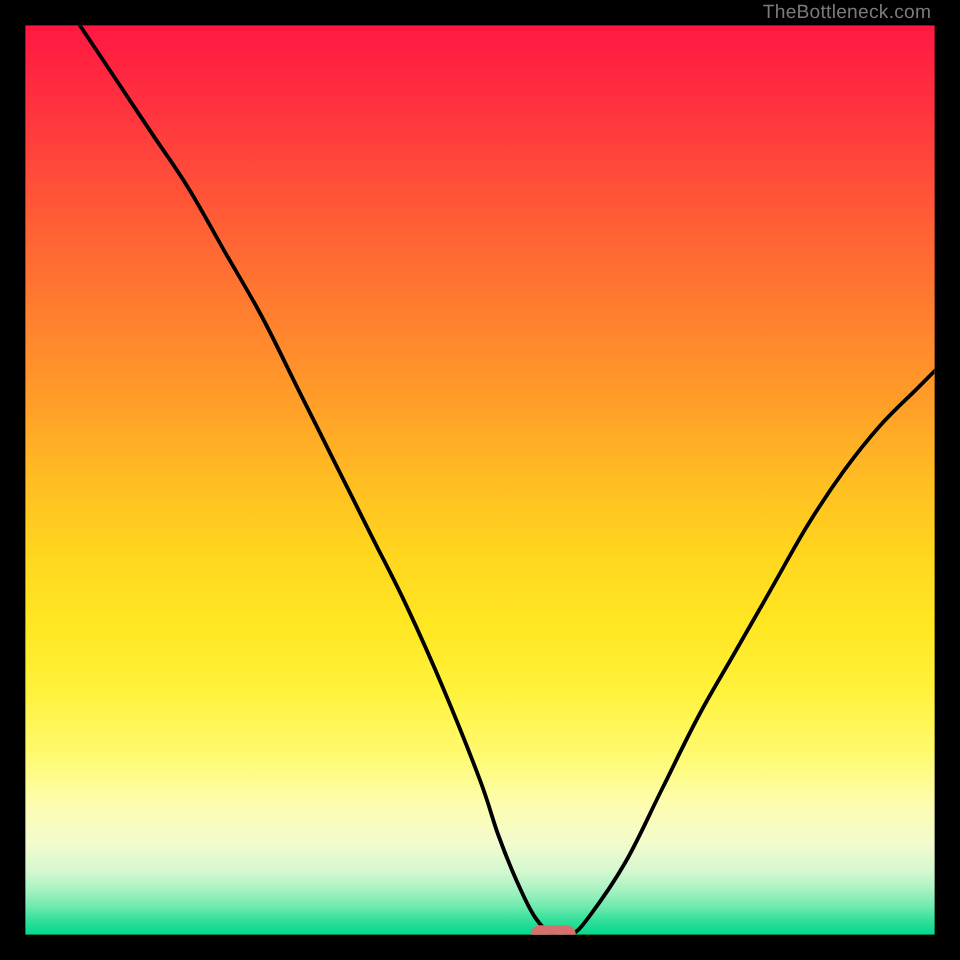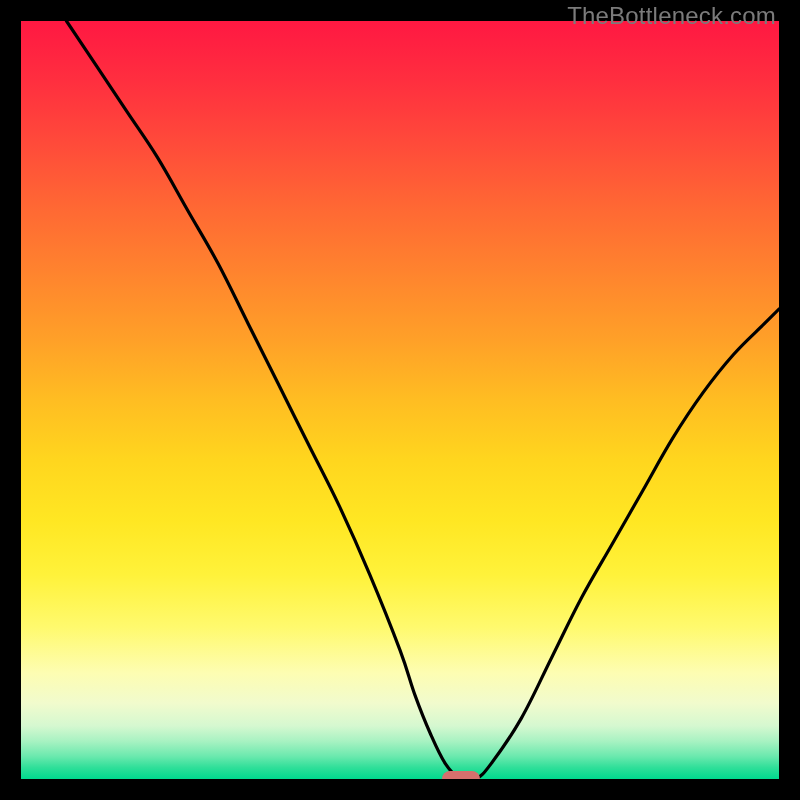--- a/index.html
+++ b/index.html
@@ -48,21 +48,21 @@
       #6be9ae 97%,
       #2fdf99 98.5%,
       #00d98e 100%
     );
   }
   .watermark {
     position: absolute;
     top: 2px;
     right: 24px;
     color: #7b7b7b;
-    font-size: 24px;
+    font-size: 16px;
     font-weight: 500;
     letter-spacing: 0.2px;
     user-select: none;
   }
   .curve-svg {
     position: absolute;
     inset: 0;
     width: 758px;
     height: 758px;
   }

